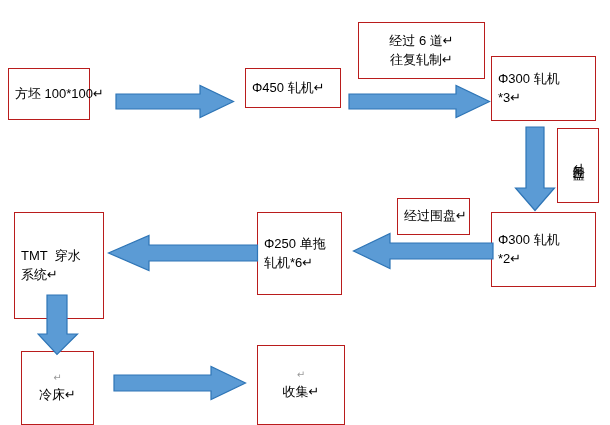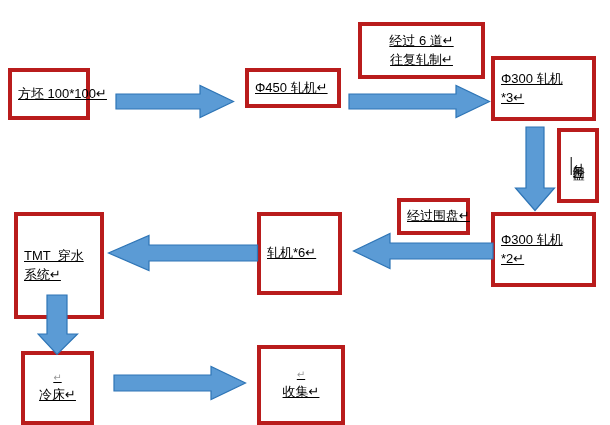--- a/index.html
+++ b/index.html
@@ -13,30 +13,29 @@
   #canvas {
     position: relative;
     width: 610px;
     height: 425px;
     background: #ffffff;
     overflow: hidden;
   }
   .node {
     position: absolute;
     box-sizing: border-box;
-    border: 4px solid #b91c1c;
+    border: 1px solid #b91c1c;
     background: #ffffff;
     color: #000000;
     font-size: 13px;
     line-height: 1.45;
     padding: 4px 6px;
     display: flex;
     flex-direction: column;
     justify-content: center;
-    text-decoration: underline;
   }
   .node .ln {
     display: block;
     white-space: pre;
   }
   .node.center { text-align: center; }
   .node.center .ln { text-align: center; }
   .pil {
     color: #9a9a9a;
     font-size: 10px;
@@ -86,20 +85,21 @@
   <div class="node" style="left:491px; top:212px; width:105px; height:75px;">
     <span class="ln">Φ300 轧机</span>
     <span class="ln">*2↵</span>
   </div>
 
   <div class="node" style="left:397px; top:198px; width:73px; height:37px;text-align:right;">
     <span class="ln">经过围盘↵</span>
   </div>
 
   <div class="node" style="left:257px; top:212px; width:85px; height:83px;">
+    <span class="ln">Φ250 单拖</span>
     <span class="ln">轧机*6↵</span>
   </div>
 
   <div class="node" style="left:14px; top:212px; width:90px; height:107px;">
     <span class="ln">TMT  穿水</span>
     <span class="ln">系统↵</span>
   </div>
 
   <div class="node center" style="left:21px; top:351px; width:73px; height:74px;">
     <span class="ln pil">↵</span>

